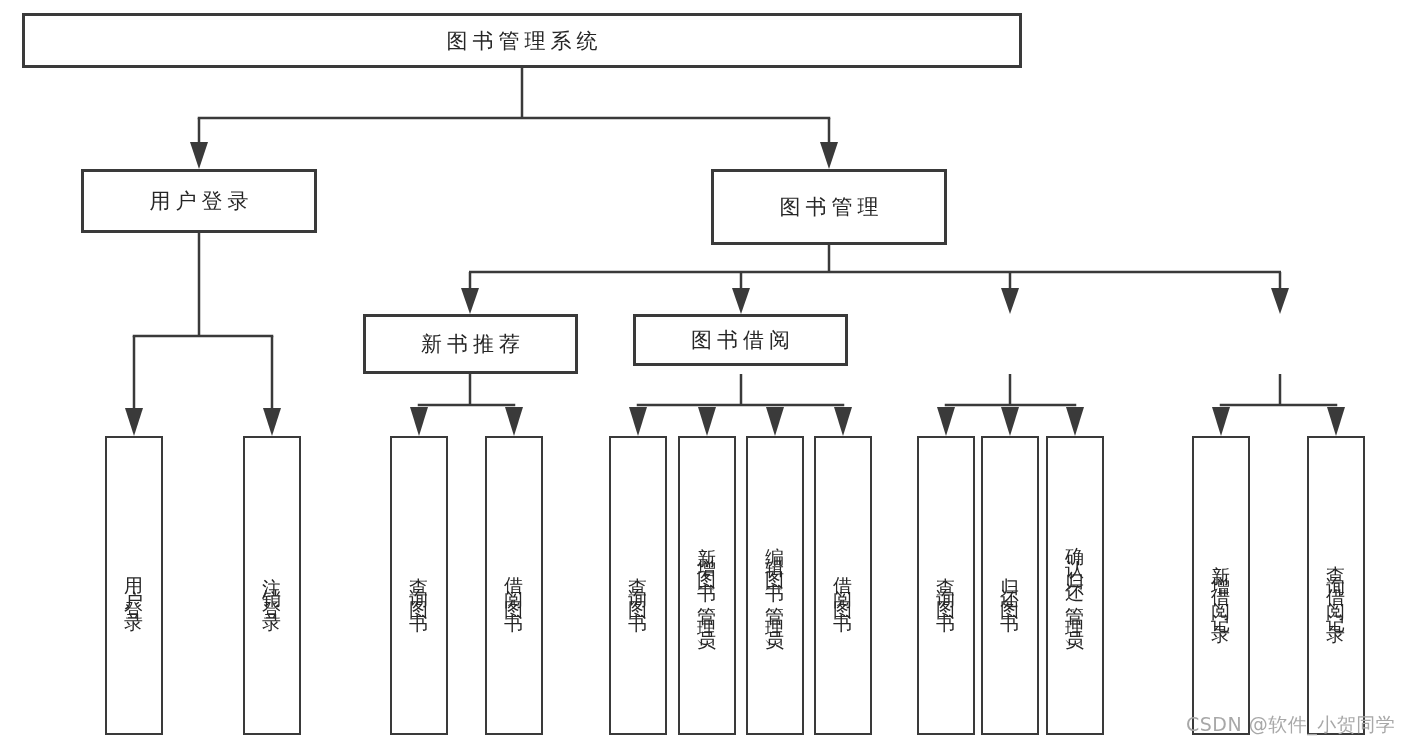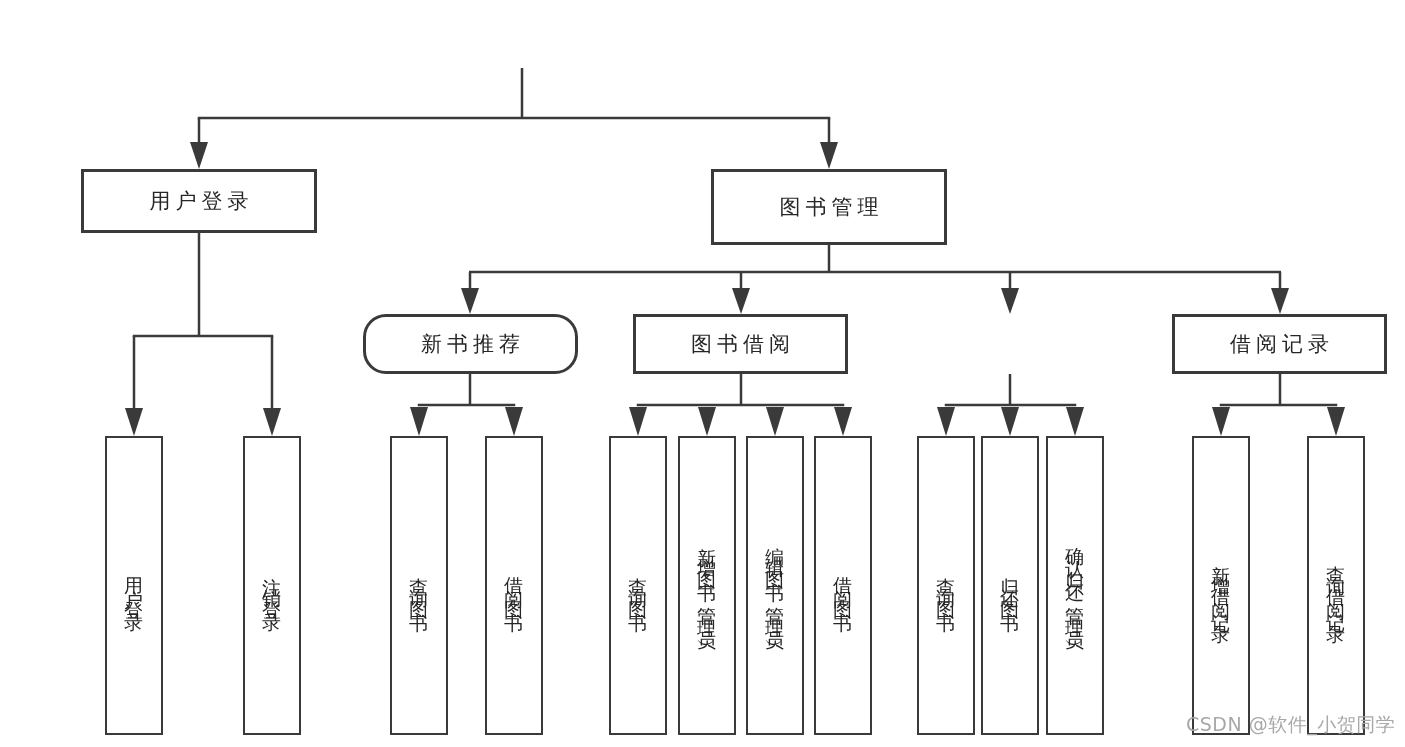--- a/index.html
+++ b/index.html
@@ -34,22 +34,22 @@
   }
   .h-node {
     font-size: 21px;
     letter-spacing: 5px;
     text-indent: 5px; 
     white-space: nowrap;
   }
   .root-node   { left: 22px;  top: 13px;  width: 1000px; height: 55px; }
   .branch-1    { left: 81px;  top: 169px; width: 236px;  height: 64px; }
   .branch-2    { left: 711px; top: 169px; width: 236px;  height: 76px; }
-  .cat-1       { left: 363px; top: 314px; width: 215px;  height: 60px; border-radius: 23px; }
-  .cat-2       { left: 633px; top: 314px; width: 215px;  height: 60px; }
+  .cat-1       { left: 363px; top: 314px; width: 215px;  height: 60px; }
+  .cat-2       { left: 633px; top: 314px; width: 215px;  height: 52px; }
   .cat-3       { left: 903px; top: 314px; width: 214px;  height: 60px; }
   .cat-4       { left: 1172px;top: 314px; width: 215px;  height: 60px; }
 
   .leaf {
     top: 436px;
     height: 299px;
     width: 58px;
     border-width: 2.5px;
   }
   .leaf span {
@@ -136,37 +136,37 @@
     <polygon points="937,407 955,407 946,436"></polygon>
     <polygon points="1001,407 1019,407 1010,436"></polygon>
     <polygon points="1066,407 1084,407 1075,436"></polygon>
 
     <line x1="1280" y1="374" x2="1280" y2="405"></line>
     <line x1="1219.75" y1="405" x2="1337.25" y2="405"></line>
     <polygon points="1212,407 1230,407 1221,436"></polygon>
     <polygon points="1327,407 1345,407 1336,436"></polygon>
   </svg>
 
+  <div class="node h-node root-node">
+    <span>图书管理系统</span>
+  </div>
 
   <div class="node h-node branch-1">
     <span>用户登录</span>
   </div>
   <div class="node h-node branch-2">
     <span>图书管理</span>
   </div>
 
   <div class="node h-node cat-1">
     <span>新书推荐</span>
   </div>
   <div class="node h-node cat-2">
     <span>图书借阅</span>
   </div>
-  <div class="node h-node cat-4">
-    <span>借阅记录</span>
-  </div>
 
   <div class="node leaf leaf-a1">
     <span>用户登录</span>
   </div>
   <div class="node leaf leaf-a2">
     <span>注销登录</span>
   </div>
 
   <div class="node leaf leaf-b1">
     <span>查询图书</span>

